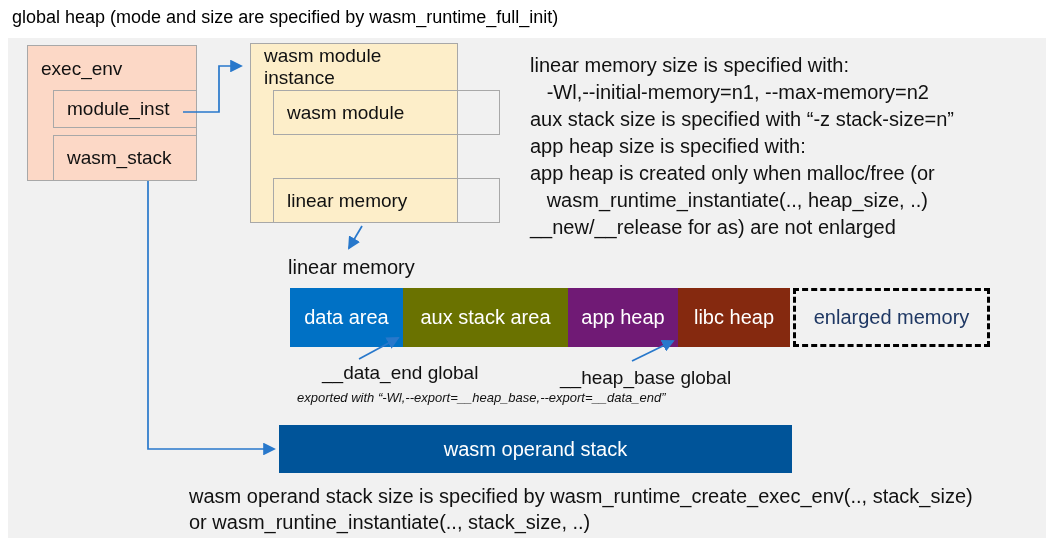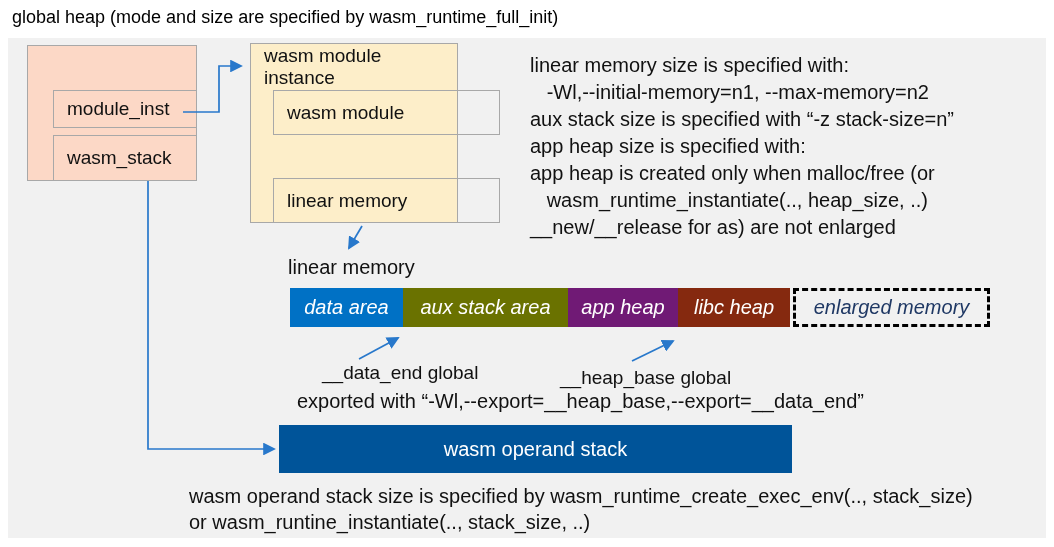--- a/index.html
+++ b/index.html
@@ -21,46 +21,47 @@
   .module-inst .box-header{height:46px;}
   .module-inst .row0{left:22px;top:46px;width:227px;height:45px;}
   .module-inst .row1{left:22px;top:90px;width:227px;height:45px;}
   .module-inst .row2{left:22px;top:134px;width:227px;height:45px;}
 
   .notes-right{position:absolute;left:530px;top:52px;}
   .notes-right div{font-size:20px;line-height:27px;white-space:pre;}
 
   .lm-label{position:absolute;left:288px;top:256px;font-size:20px;}
   .bar{position:absolute;left:290px;top:288px;height:45px;display:flex;}
-  .segment{height:39px;display:flex;align-items:center;justify-content:center;font-size:20px;white-space:nowrap;font-style:italic;}
+  .segment{height:59px;display:flex;align-items:center;justify-content:center;font-size:20px;white-space:nowrap;}
   .segment.dashed{border:3px dashed #000;box-sizing:border-box;margin-left:3px;background:transparent;}
 
   .ann-data-end{position:absolute;left:322px;top:362px;font-size:19px;}
   .ann-heap-base{position:absolute;left:560px;top:367px;font-size:19px;}
-  .ann-exported{position:absolute;left:297px;top:390px;font-size:20px;white-space:pre;}
+  .ann-exported{position:absolute;left:297px;top:390px;font-size:13px;white-space:pre;font-style:italic;}
 
   .operand-bar{position:absolute;left:279px;top:425px;width:513px;height:48px;
                background:var(--operand-stack,#005499);color:#fff;display:flex;
                align-items:center;justify-content:center;font-size:20px;}
 
   .notes-bottom{position:absolute;left:189px;top:483px;}
   .notes-bottom div{font-size:20px;line-height:26px;white-space:pre;}
 
   svg.overlay{position:absolute;left:0;top:0;width:1054px;height:547px;pointer-events:none;}
 </style>
 </head>
 <body>
 
 <div class="page">
 
   <div class="title">global heap (mode and size are specified by wasm_runtime_full_init)</div>
 
   <div class="panel"></div>
 
   <div class="box exec-env">
+    <div class="box-header">exec_env</div>
     <div class="box-row row0">module_inst</div>
     <div class="box-row row1">wasm_stack</div>
   </div>
 
   <div class="box module-inst">
     <div class="box-header">wasm module instance</div>
     <div class="box-row row0">wasm module</div>
     <div class="box-row row2">linear memory</div>
   </div>
 

